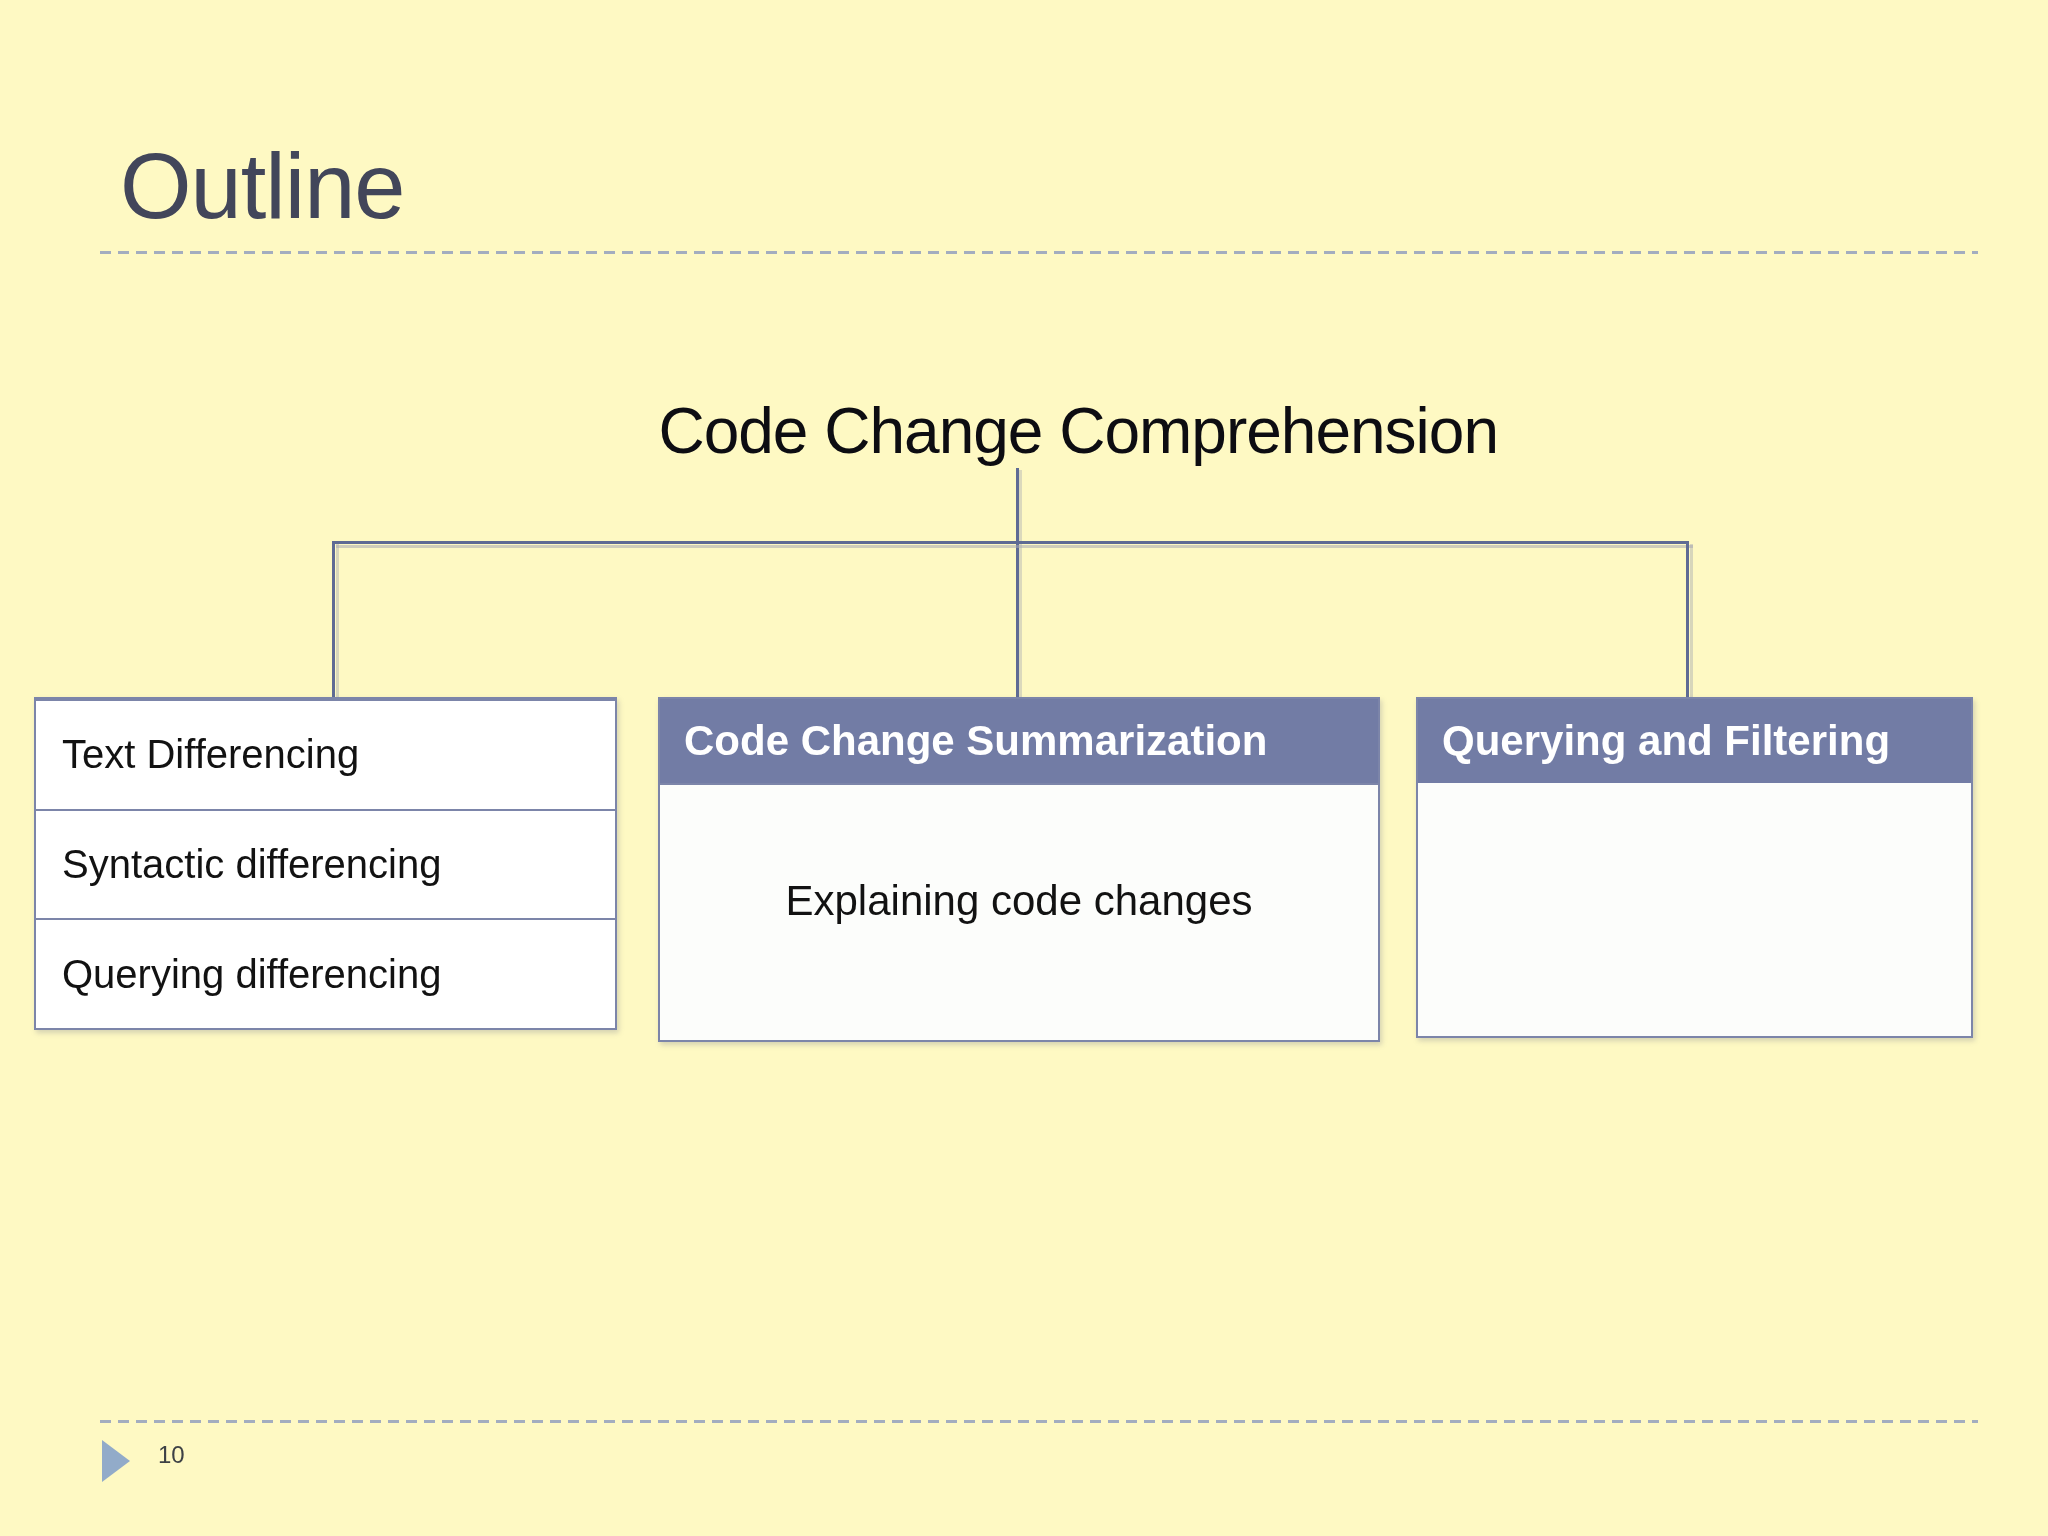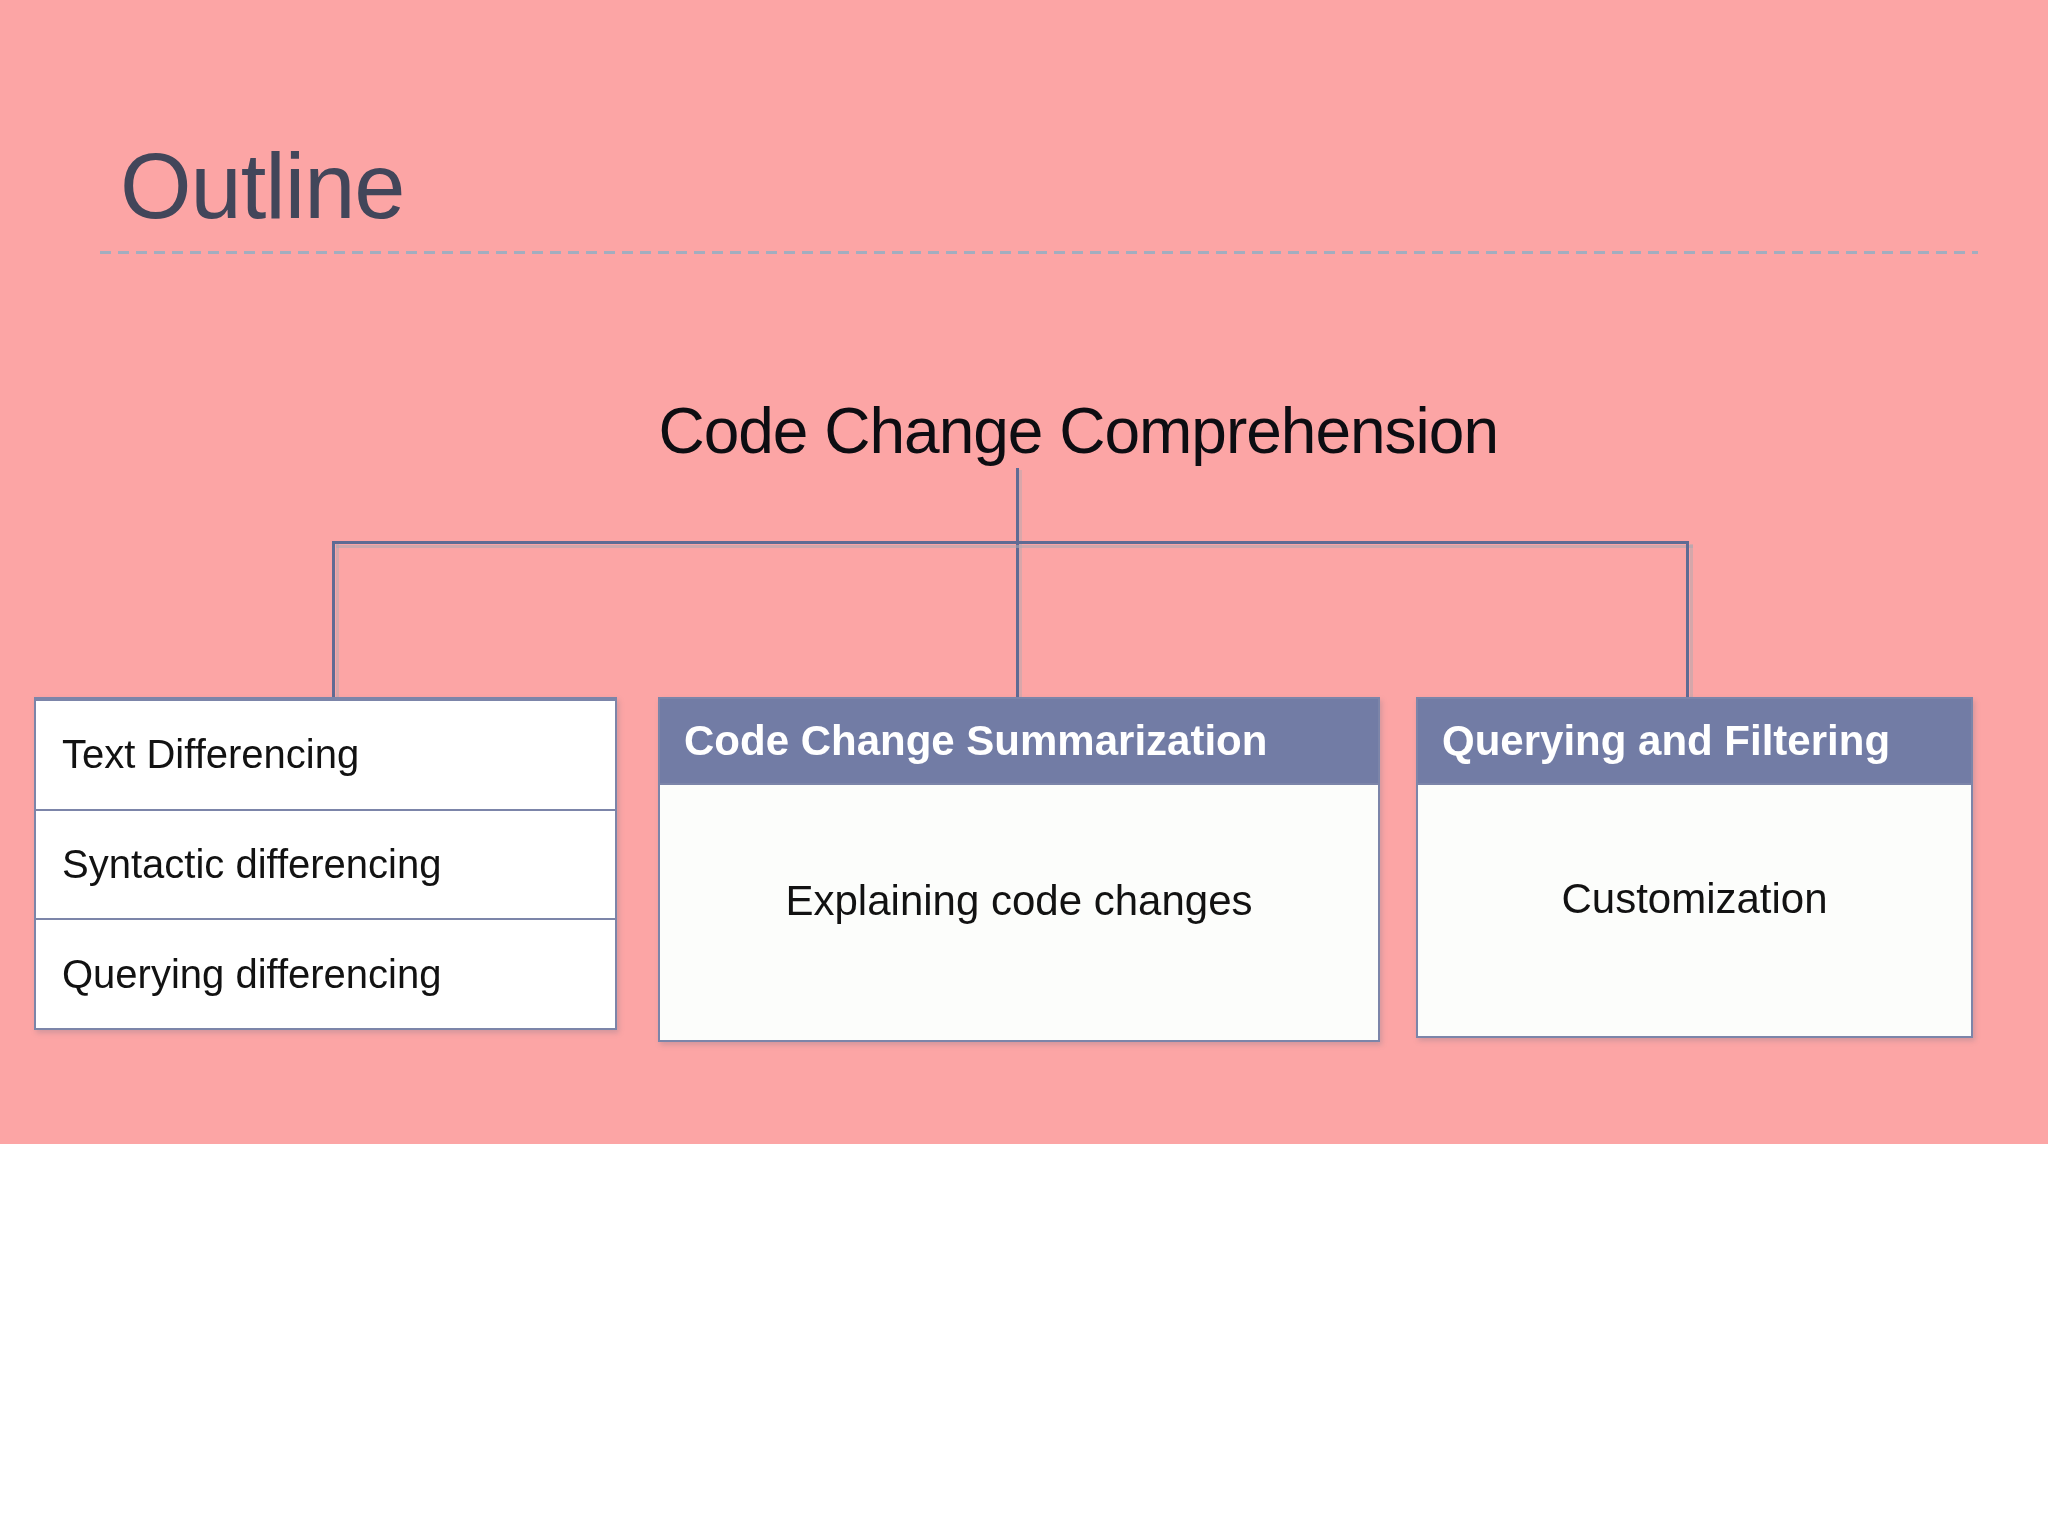--- a/index.html
+++ b/index.html
@@ -4,22 +4,22 @@
 <style>
   html, body {
     margin: 0;
     padding: 0;
     background: #ffffff;
     font-family: "Liberation Sans", sans-serif;
   }
   .slide {
     position: relative;
     width: 2048px;
-    height: 1144px;
-    background: #fca5a5;
+    height: 1536px;
+    background: #fef9c3;
     overflow: hidden;
   }
 
   
   .slide-title {
     position: absolute;
     left: 120px;
     top: 140px;
     font-size: 92px;
     line-height: 1;
@@ -161,21 +161,20 @@
     <div class="box-row">Querying differencing</div>
   </div>
 
   <div class="box box-mid">
     <div class="box-header">Code Change Summarization</div>
     <div class="box-body">Explaining code changes</div>
   </div>
 
   <div class="box box-right">
     <div class="box-header">Querying and Filtering</div>
-    <div class="box-body">Customization</div>
   </div>
 
   <div class="dash bottom"></div>
 
   <div class="page-marker"></div>
 
   <div class="page-number">10</div>
 
 </div>
 

